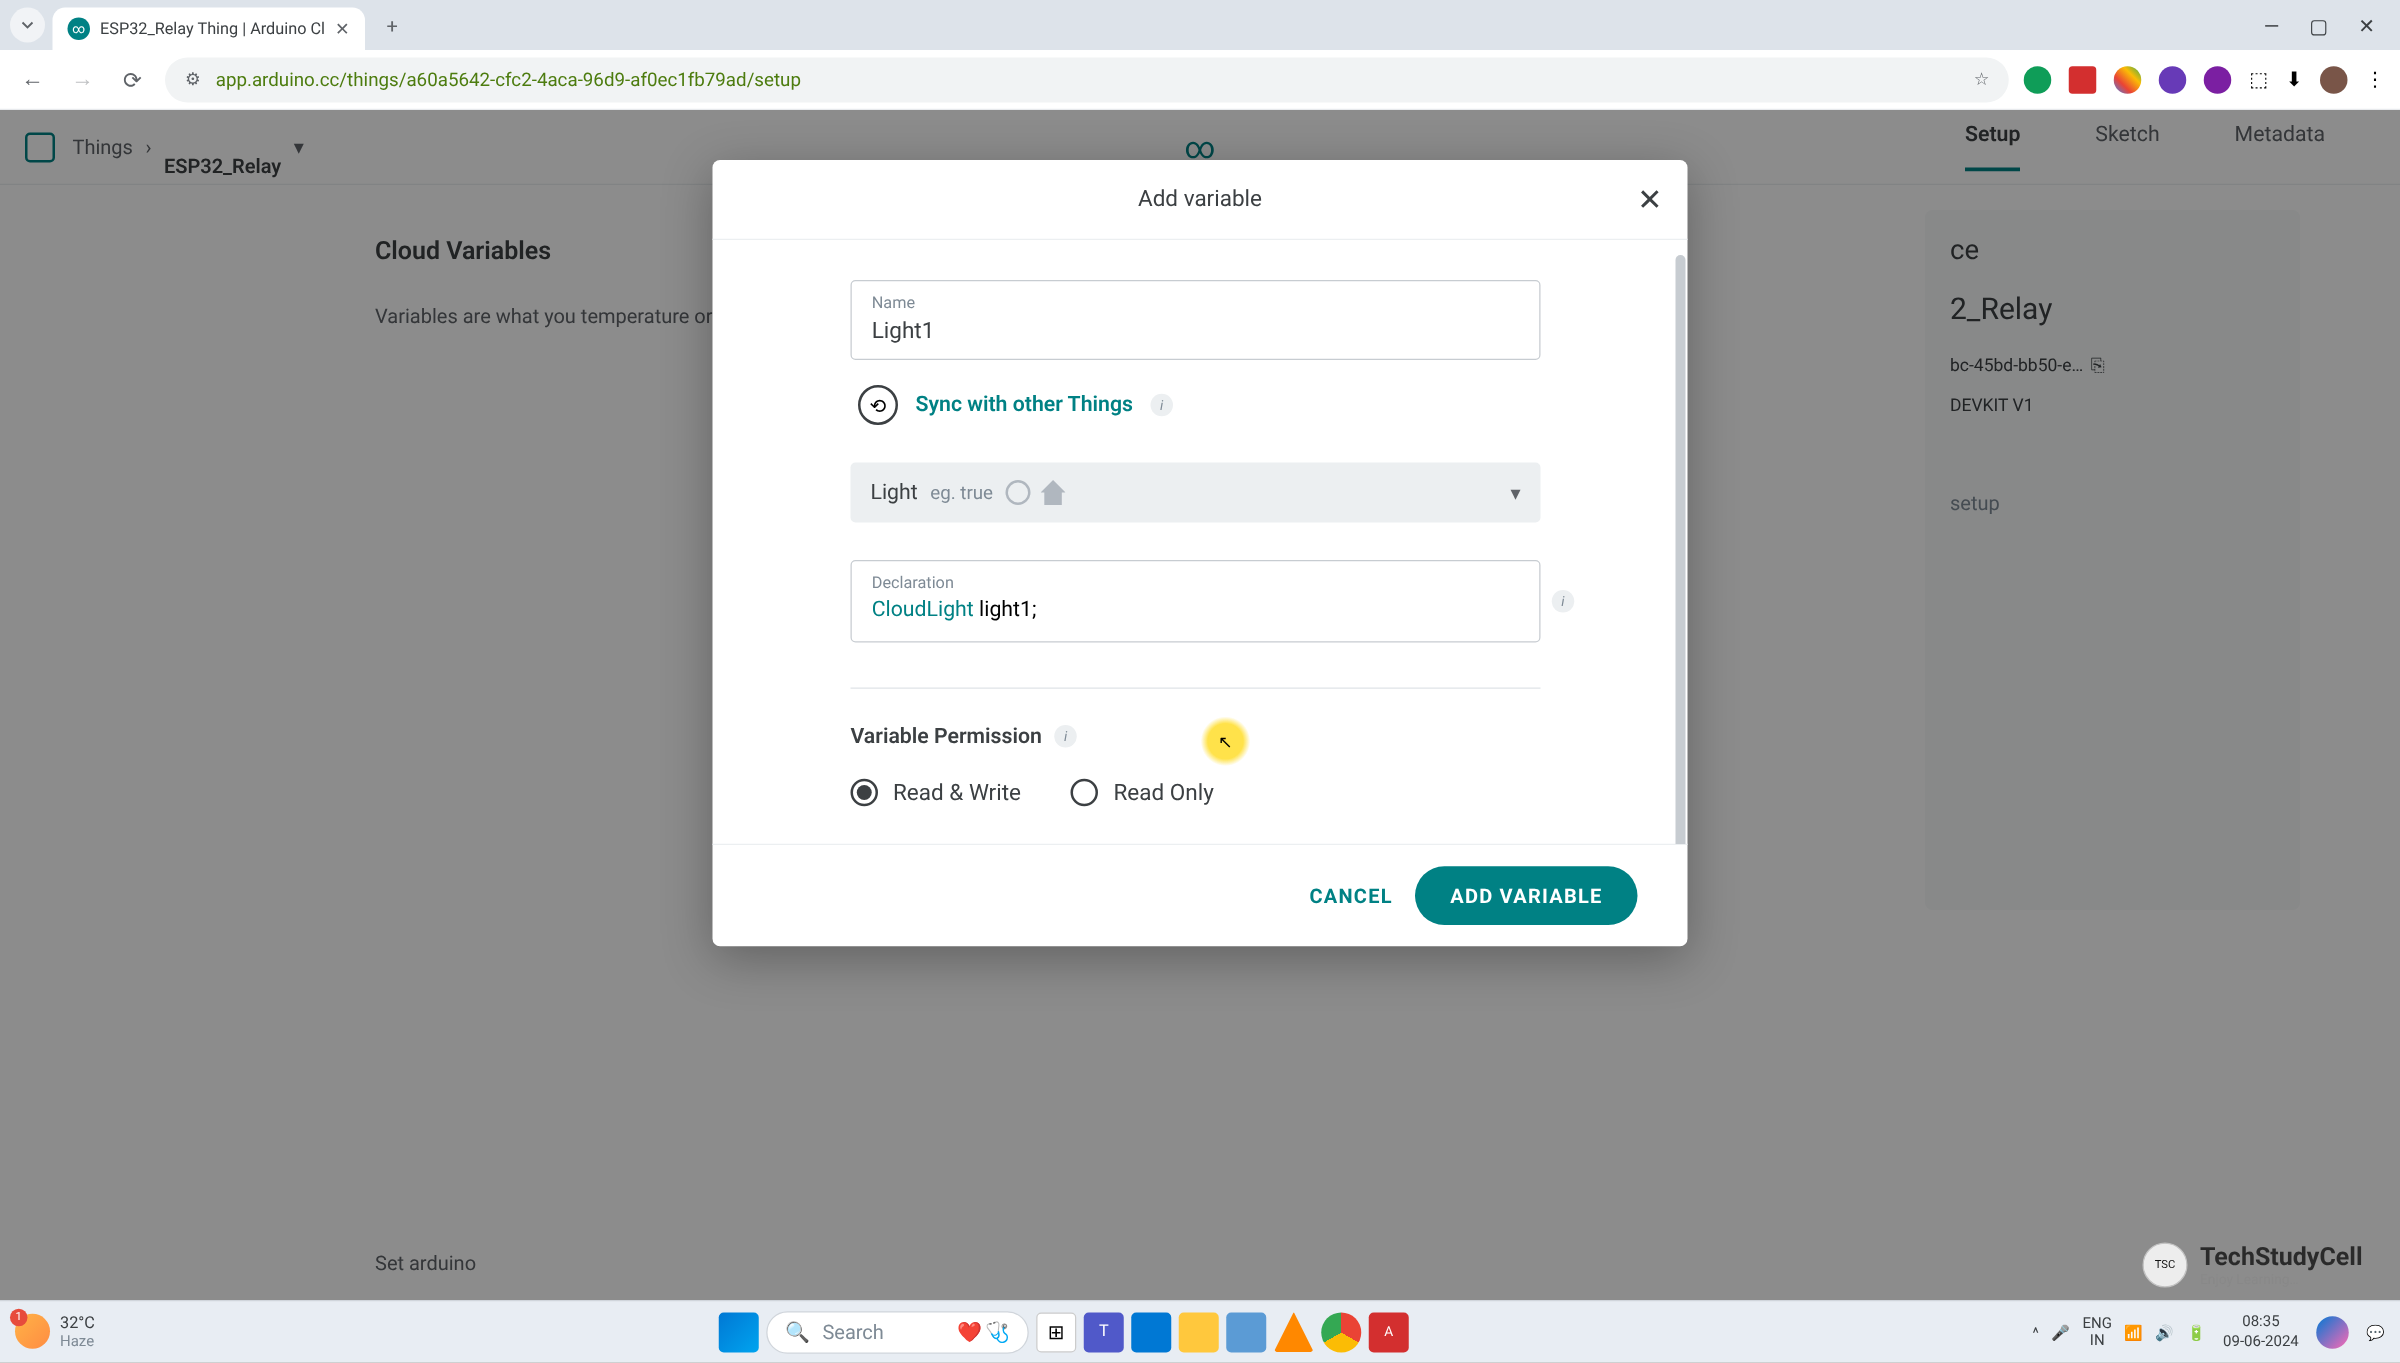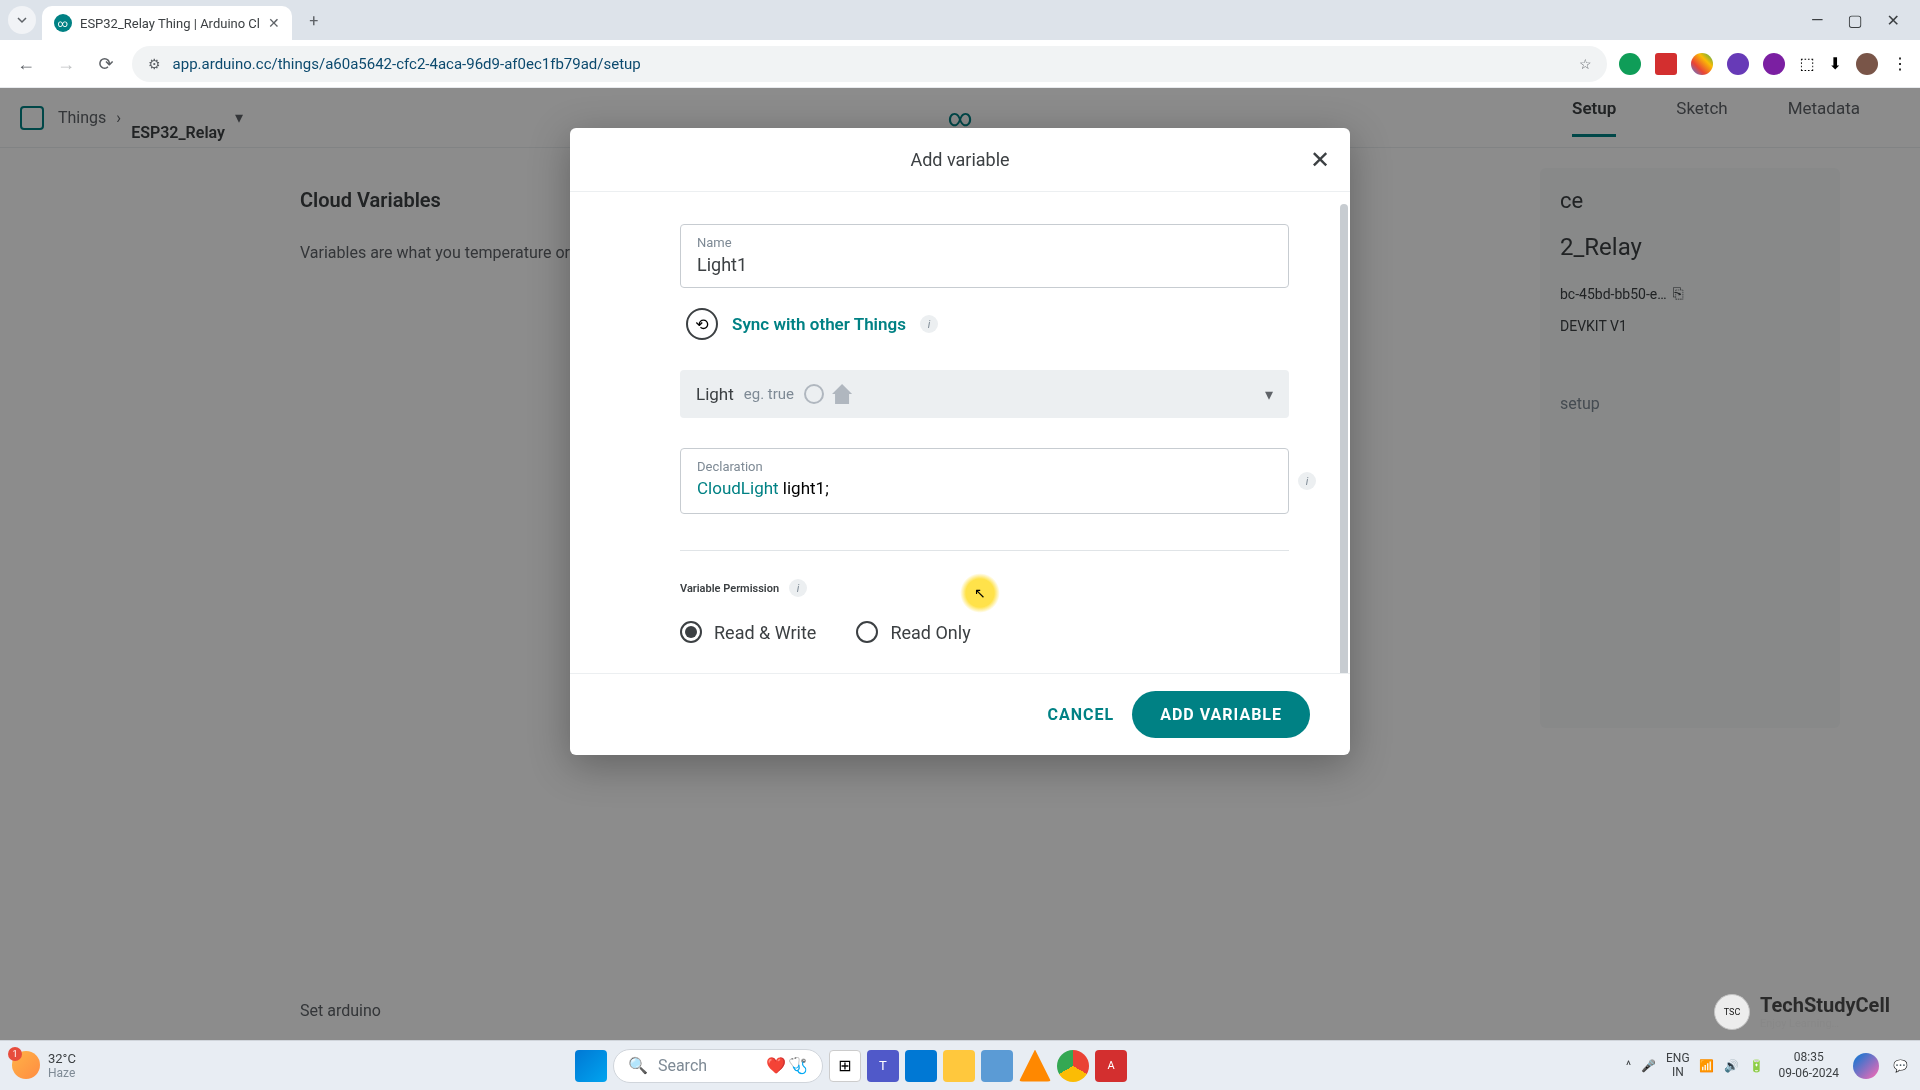--- a/index.html
+++ b/index.html
@@ -12,21 +12,21 @@
 .tab-favicon { width: 18px; height: 18px; background: #008184; border-radius: 50%; display:flex; align-items:center; justify-content:center; color:#fff; font-size:10px; }
 .tab-title { font-size: 13px; color: #3c4043; flex: 1; }
 .tab-close { font-size: 14px; color: #5f6368; }
 .new-tab { width: 28px; height: 28px; display: flex; align-items: center; justify-content: center; margin-left: 8px; color:#5f6368; }
 .window-controls { margin-left: auto; display: flex; gap: 24px; padding-right: 12px; color: #3c4043; }
 
 .url-bar-row { height: 48px; background: #fff; display: flex; align-items: center; padding: 0 12px; gap: 12px; border-bottom: 1px solid #e8eaed; }
 .nav-btn { width: 28px; height: 28px; display: flex; align-items: center; justify-content: center; color: #5f6368; font-size: 18px; }
 .url-bar { flex: 1; height: 36px; background: #f1f3f4; border-radius: 18px; display: flex; align-items: center; padding: 0 16px; gap: 12px; }
 .url-icon { color: #5f6368; font-size: 14px; }
-.url-text { color: #0c4a6e; font-size: 15px; }
+.url-text { color: #4d7c0f; font-size: 15px; }
 .ext-icons { display: flex; gap: 14px; align-items: center; }
 .ext-icon { width: 22px; height: 22px; border-radius: 50%; }
 
 
 .page { position: absolute; top: 88px; left: 0; right: 0; bottom: 50px; background: #fff; }
 .page-header { height: 60px; display: flex; align-items: center; padding: 0 20px; gap: 14px; border-bottom: 1px solid #eceff1; }
 .menu-icon { width: 24px; height: 24px; border: 2px solid #008184; border-radius: 4px; }
 .breadcrumb { display: flex; align-items: center; gap: 10px; color: #5f6368; font-size: 16px; }
 .breadcrumb .current { font-weight: 600; color: #3c4043; margin-top: 29px; }
 .center-logo { position: absolute; left: 50%; transform: translateX(-50%); font-size: 24px; color: #008184; }
@@ -43,21 +43,21 @@
 .right-val { font-size: 14px; color: #3c4043; margin-bottom: 16px; }
 
 .webhook-row { position: absolute; bottom: 20px; left: 300px; font-size: 16px; color: #5f6368; }
 
 
 .overlay { position: absolute; top: 88px; left: 0; right: 0; bottom: 50px; background: rgba(0,0,0,0.45); display: flex; align-items: flex-start; justify-content: center; }
 .modal { width: 780px; background: #fff; border-radius: 6px; margin-top: 40px; box-shadow: 0 10px 40px rgba(0,0,0,0.3); display: flex; flex-direction: column; max-height: 820px; }
 .modal-header { height: 64px; display: flex; align-items: center; justify-content: center; position: relative; border-bottom: 1px solid #eceff1; }
 .modal-title { font-size: 18px; color: #3c4043; }
 .modal-close { position: absolute; right: 20px; font-size: 24px; color: #3c4043; cursor: pointer; }
-.modal-body { padding: 32px 61px 30px 110px; overflow-y: auto; position: relative; }
+.modal-body { padding: 32px 118px 30px 110px; overflow-y: auto; position: relative; }
 .modal-scroll { position: absolute; right: 2px; top: 12px; width: 8px; height: 520px; background: #c7ccd1; border-radius: 4px; }
 
 .field-box { border: 1px solid #c7ccd1; border-radius: 4px; padding: 10px 16px 12px; margin-bottom: 20px; }
 .field-label { font-size: 13px; color: #7e8a95; margin-bottom: 4px; }
 .field-value { font-size: 18px; color: #3c4043; border: none; outline: none; width: 100%; }
 
 .sync-row { display: flex; align-items: center; gap: 14px; margin: 8px 0 30px 6px; }
 .sync-icon { width: 32px; height: 32px; border: 2px solid #3c4043; border-radius: 50%; display: flex; align-items: center; justify-content: center; font-size: 16px; }
 .sync-text { color: #008184; font-size: 17px; font-weight: 600; }
 .info-badge { width: 18px; height: 18px; background: #eceff1; border-radius: 50%; display: inline-flex; align-items: center; justify-content: center; font-size: 11px; color: #7e8a95; font-style: italic; }
@@ -71,21 +71,21 @@
 .type-arrow { margin-left: auto; color: #5f6368; }
 
 .decl-box { border: 1px solid #c7ccd1; border-radius: 4px; padding: 10px 16px 14px; margin-bottom: 10px; position: relative; }
 .decl-code { font-family: "Courier New", monospace; font-size: 17px; }
 .decl-type { color: #008184; }
 .decl-info { position: absolute; right: -28px; top: 50%; transform: translateY(-50%); }
 
 .divider { border-top: 1px solid #e0e4e7; margin: 36px 0 28px; }
 
 .perm-title-row { display: flex; align-items: center; gap: 10px; margin-bottom: 24px; position: relative; }
-.perm-title { font-size: 11px; font-weight: 600; color: #3c4043; }
+.perm-title { font-size: 17px; font-weight: 600; color: #3c4043; }
 .cursor-highlight { position: absolute; left: 280px; top: -6px; width: 40px; height: 40px; background: radial-gradient(circle, #ffe24a 0%, #ffe24a 50%, rgba(255,226,74,0) 70%); border-radius: 50%; }
 .cursor-arrow { position: absolute; left: 294px; top: 6px; font-size: 14px; }
 
 .radio-row { display: flex; gap: 40px; }
 .radio-opt { display: flex; align-items: center; gap: 12px; }
 .radio { width: 22px; height: 22px; border: 2px solid #3c4043; border-radius: 50%; display: flex; align-items: center; justify-content: center; }
 .radio.checked::after { content: ''; width: 12px; height: 12px; background: #3c4043; border-radius: 50%; }
 .radio-label { font-size: 18px; color: #3c4043; }
 
 .modal-footer { height: 82px; border-top: 1px solid #eceff1; display: flex; align-items: center; justify-content: flex-end; gap: 18px; padding: 0 40px; }

